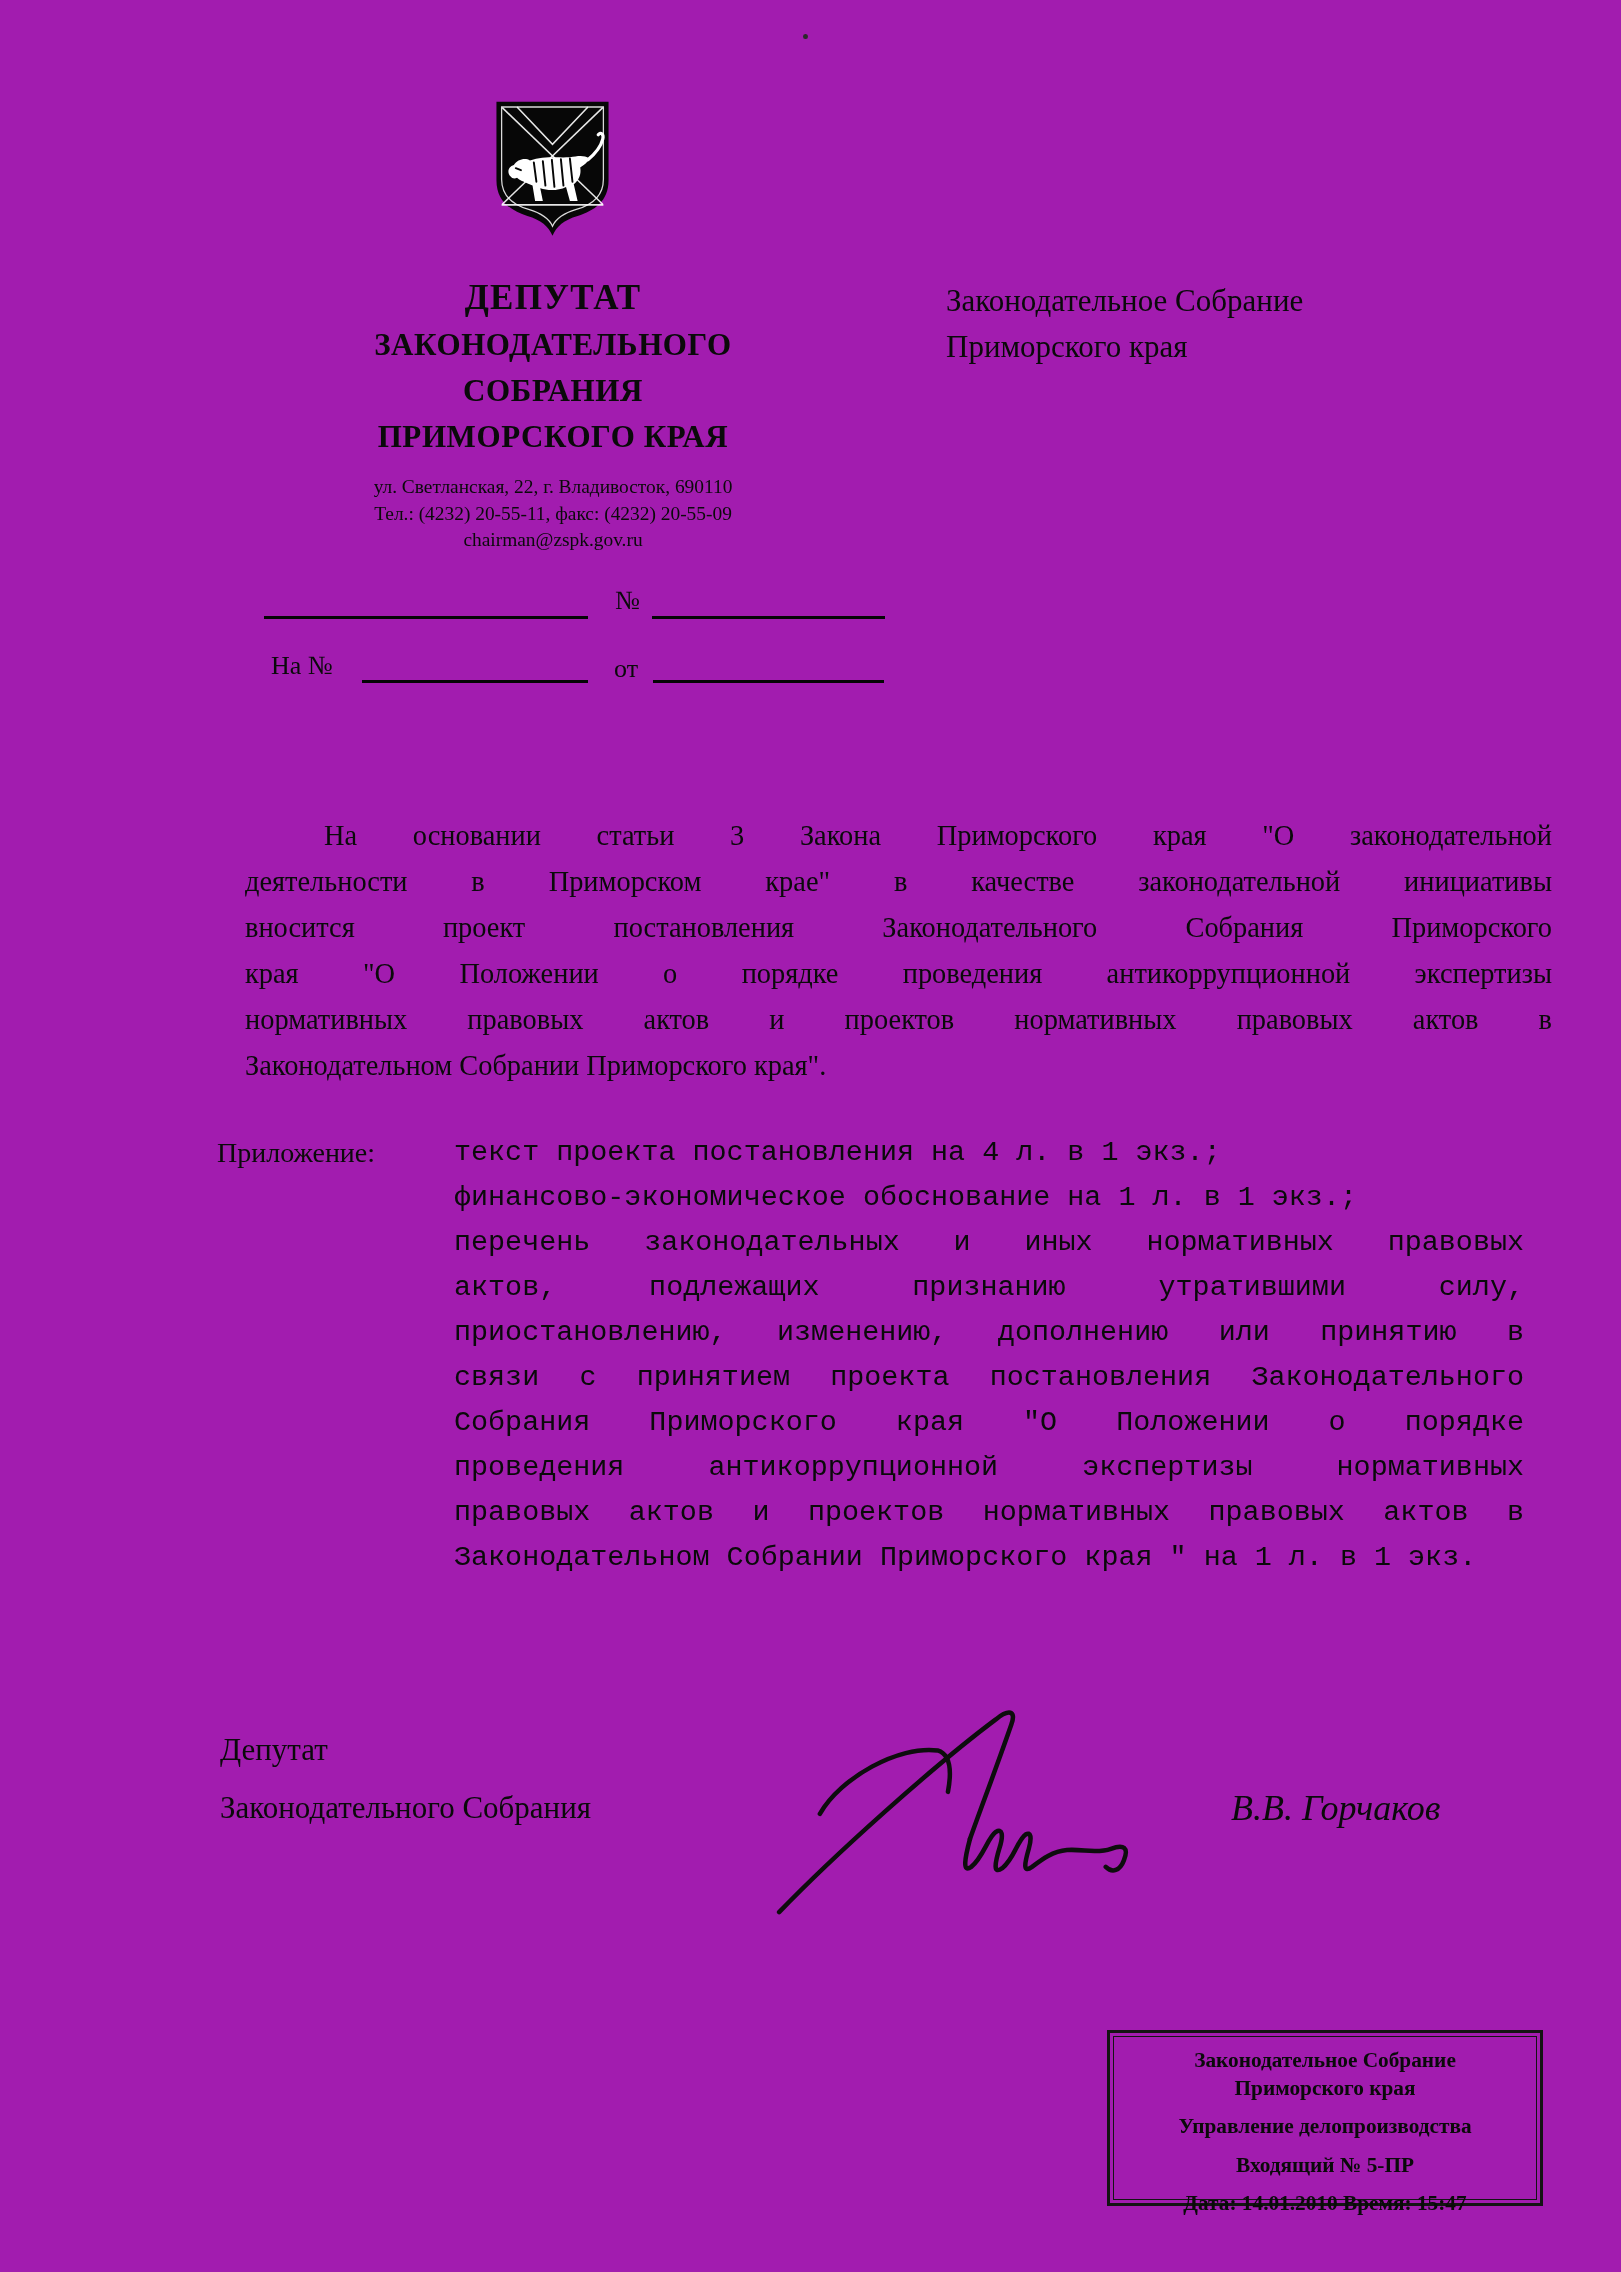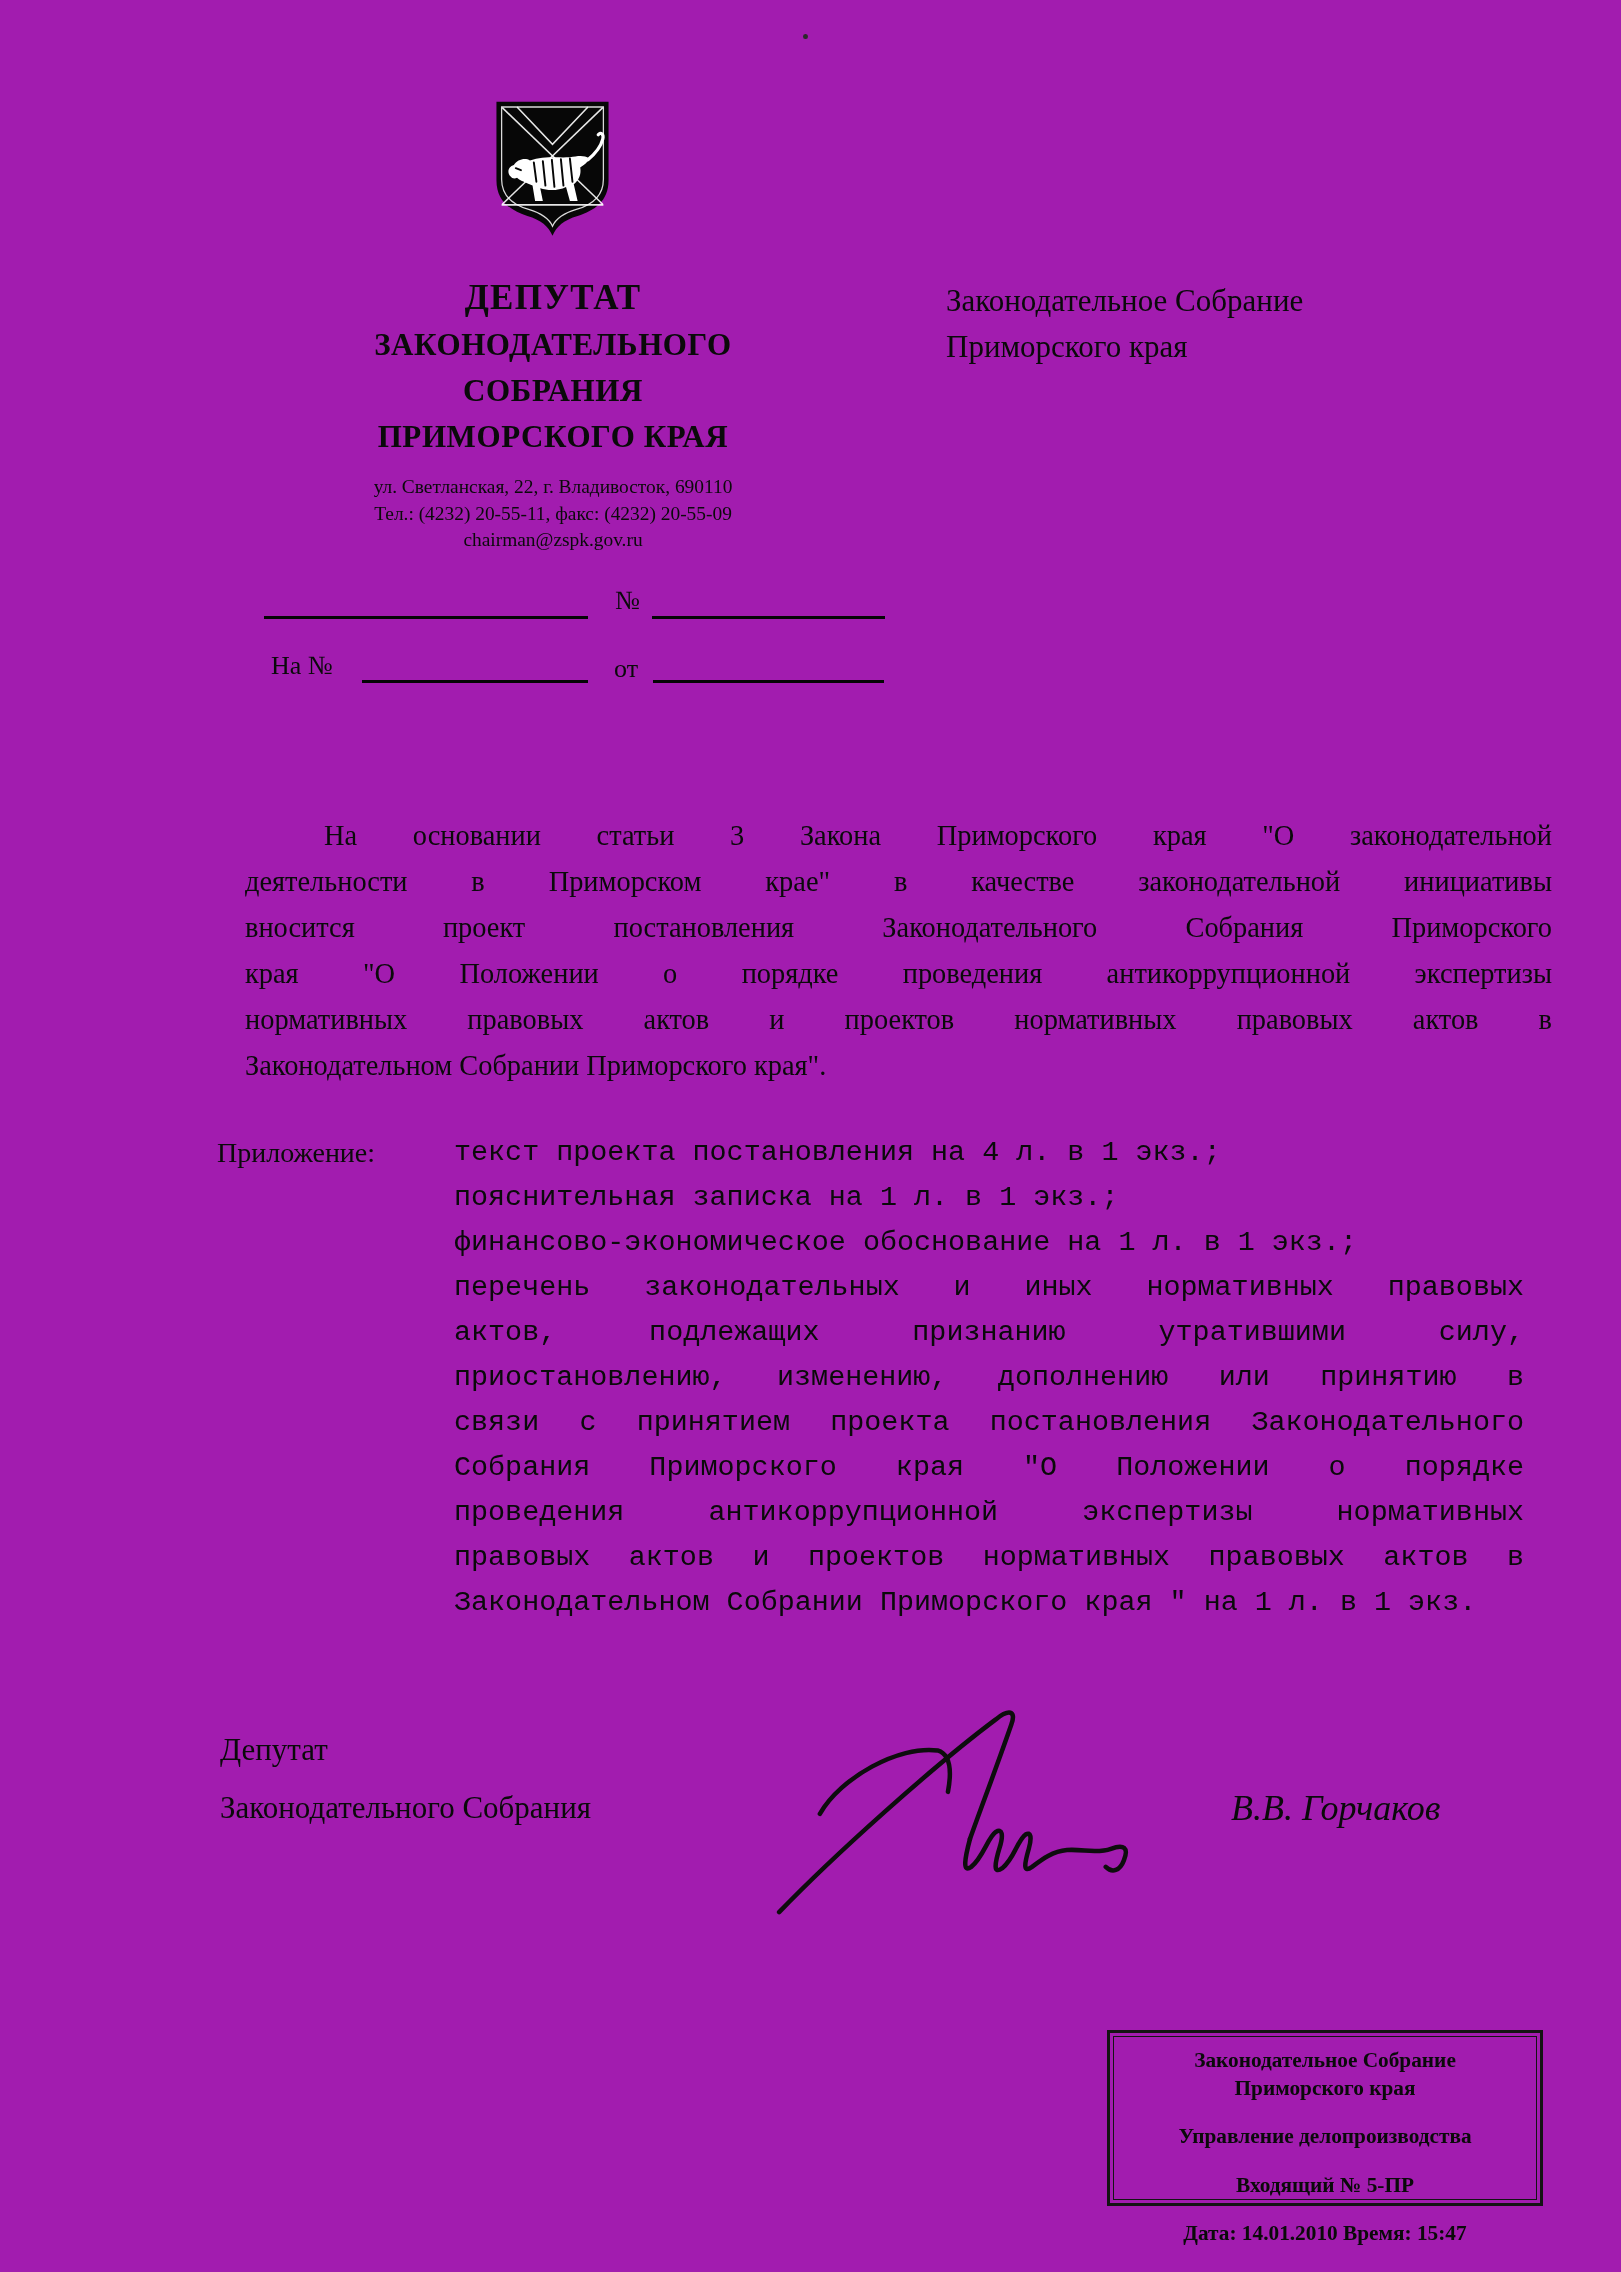--- a/index.html
+++ b/index.html
@@ -47,21 +47,21 @@
   .stamp{
     left:1107px;top:2030px;width:436px;height:176px;
     border:3.9px solid #141414;box-sizing:border-box;
   }
   .stamp-inner{
     position:absolute;left:2.6px;top:2.6px;right:2.6px;bottom:2.6px;
     border:1.9px solid #141414;
     text-align:center;
   }
   .stamp-line{font-size:21.3px;font-weight:bold;line-height:28.4px;}
-  .stamp-gap{margin-top:20px;}
+  .stamp-gap{margin-top:10px;}
   .stamp-pad{padding-top:9px;}
 </style>
 </head>
 <body>
 
 <div class="page">
 
   <div class="abs scan-dot" style="left:803px;top:34px;"></div>
 
   <svg class="abs" style="left:491px;top:98px;" width="123" height="143" viewBox="0 0 190 222">
@@ -115,21 +115,20 @@
     <div class="bline just">деятельности в Приморском крае" в качестве законодательной инициативы</div>
     <div class="bline just">вносится проект постановления Законодательного Собрания Приморского</div>
     <div class="bline just">края "О Положении о порядке проведения антикоррупционной экспертизы</div>
     <div class="bline just">нормативных правовых актов и проектов нормативных правовых актов в</div>
     <div class="bline">Законодательном Собрании Приморского края".</div>
   </div>
 
   <div class="abs attach-label">Приложение:</div>
   <div class="abs attach-items">
     <div class="aline">текст проекта постановления на 4 л. в 1 экз.;</div>
-    <div class="aline">пояснительная записка на 1 л. в 1 экз.;</div>
     <div class="aline">финансово-экономическое обоснование на 1 л. в 1 экз.;</div>
     <div class="aline just">перечень законодательных и иных нормативных правовых</div>
     <div class="aline just">актов, подлежащих признанию утратившими силу,</div>
     <div class="aline just">приостановлению, изменению, дополнению или принятию в</div>
     <div class="aline just">связи с принятием проекта постановления Законодательного</div>
     <div class="aline just">Собрания Приморского края "О Положении о порядке</div>
     <div class="aline just">проведения антикоррупционной экспертизы нормативных</div>
     <div class="aline just">правовых актов и проектов нормативных правовых актов в</div>
     <div class="aline">Законодательном Собрании Приморского края " на 1 л. в 1 экз.</div>
   </div>

